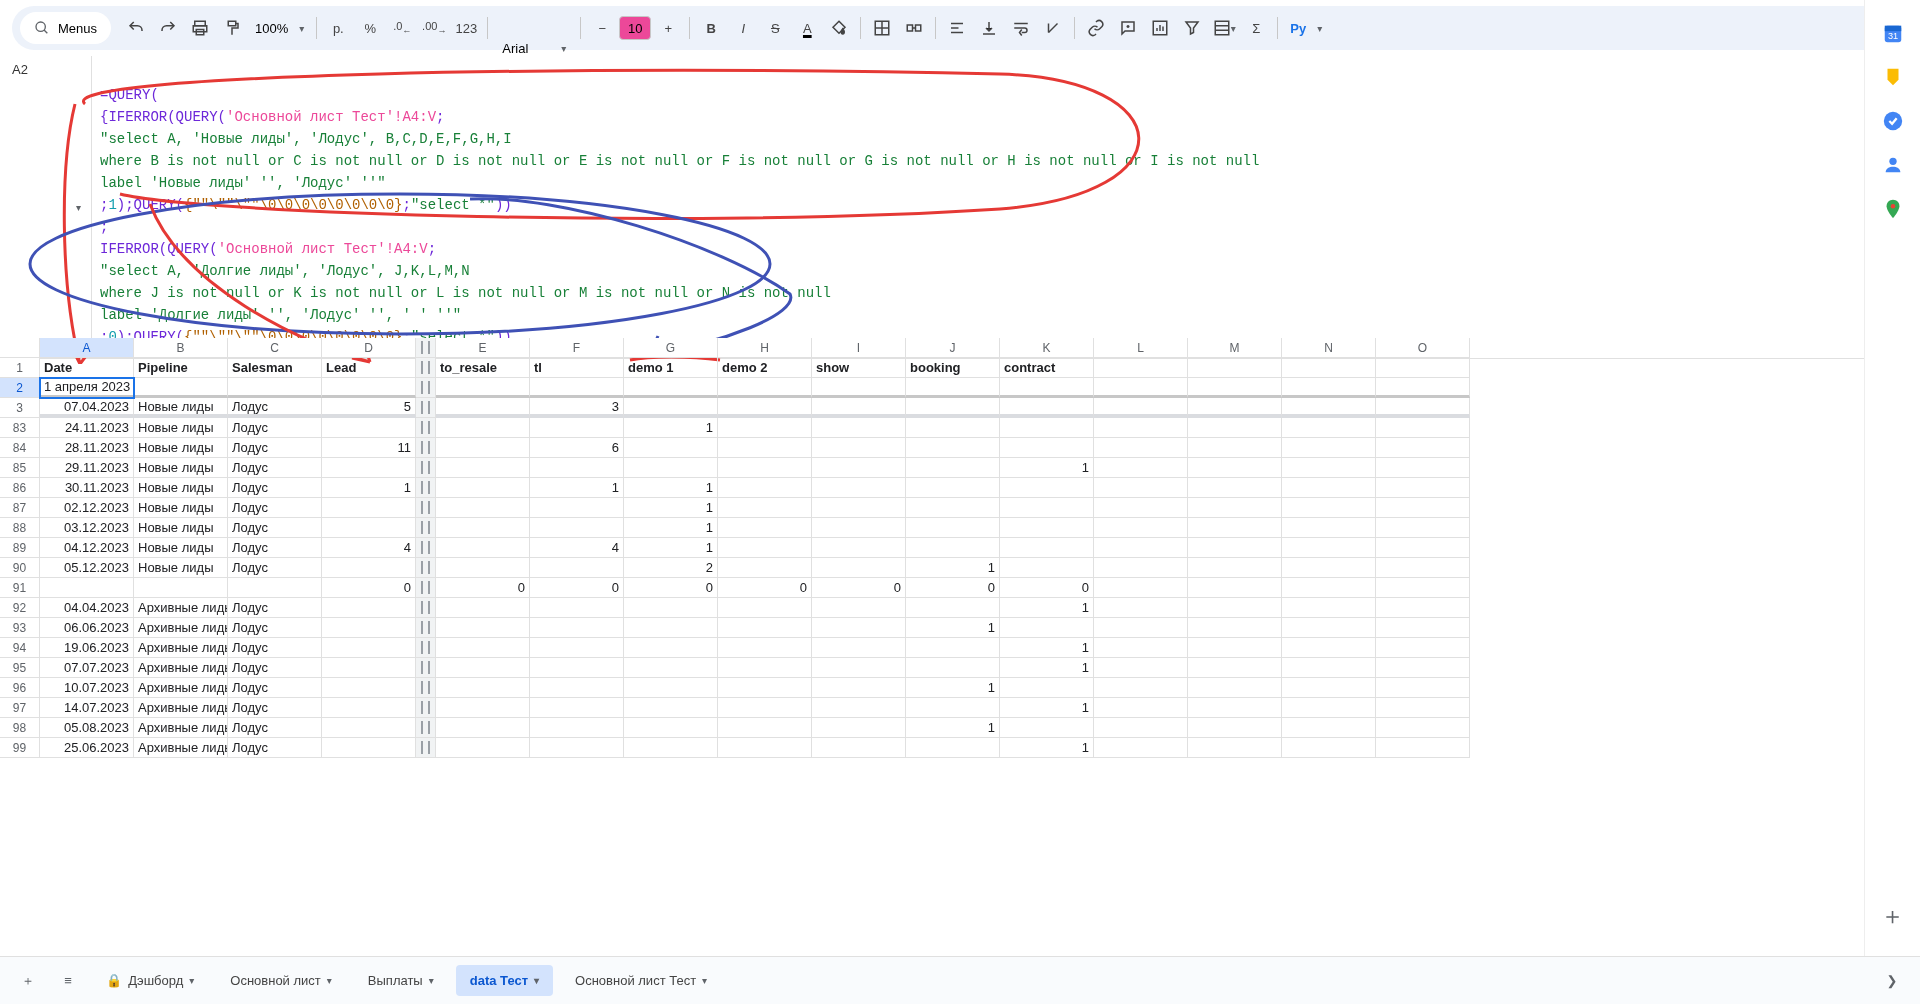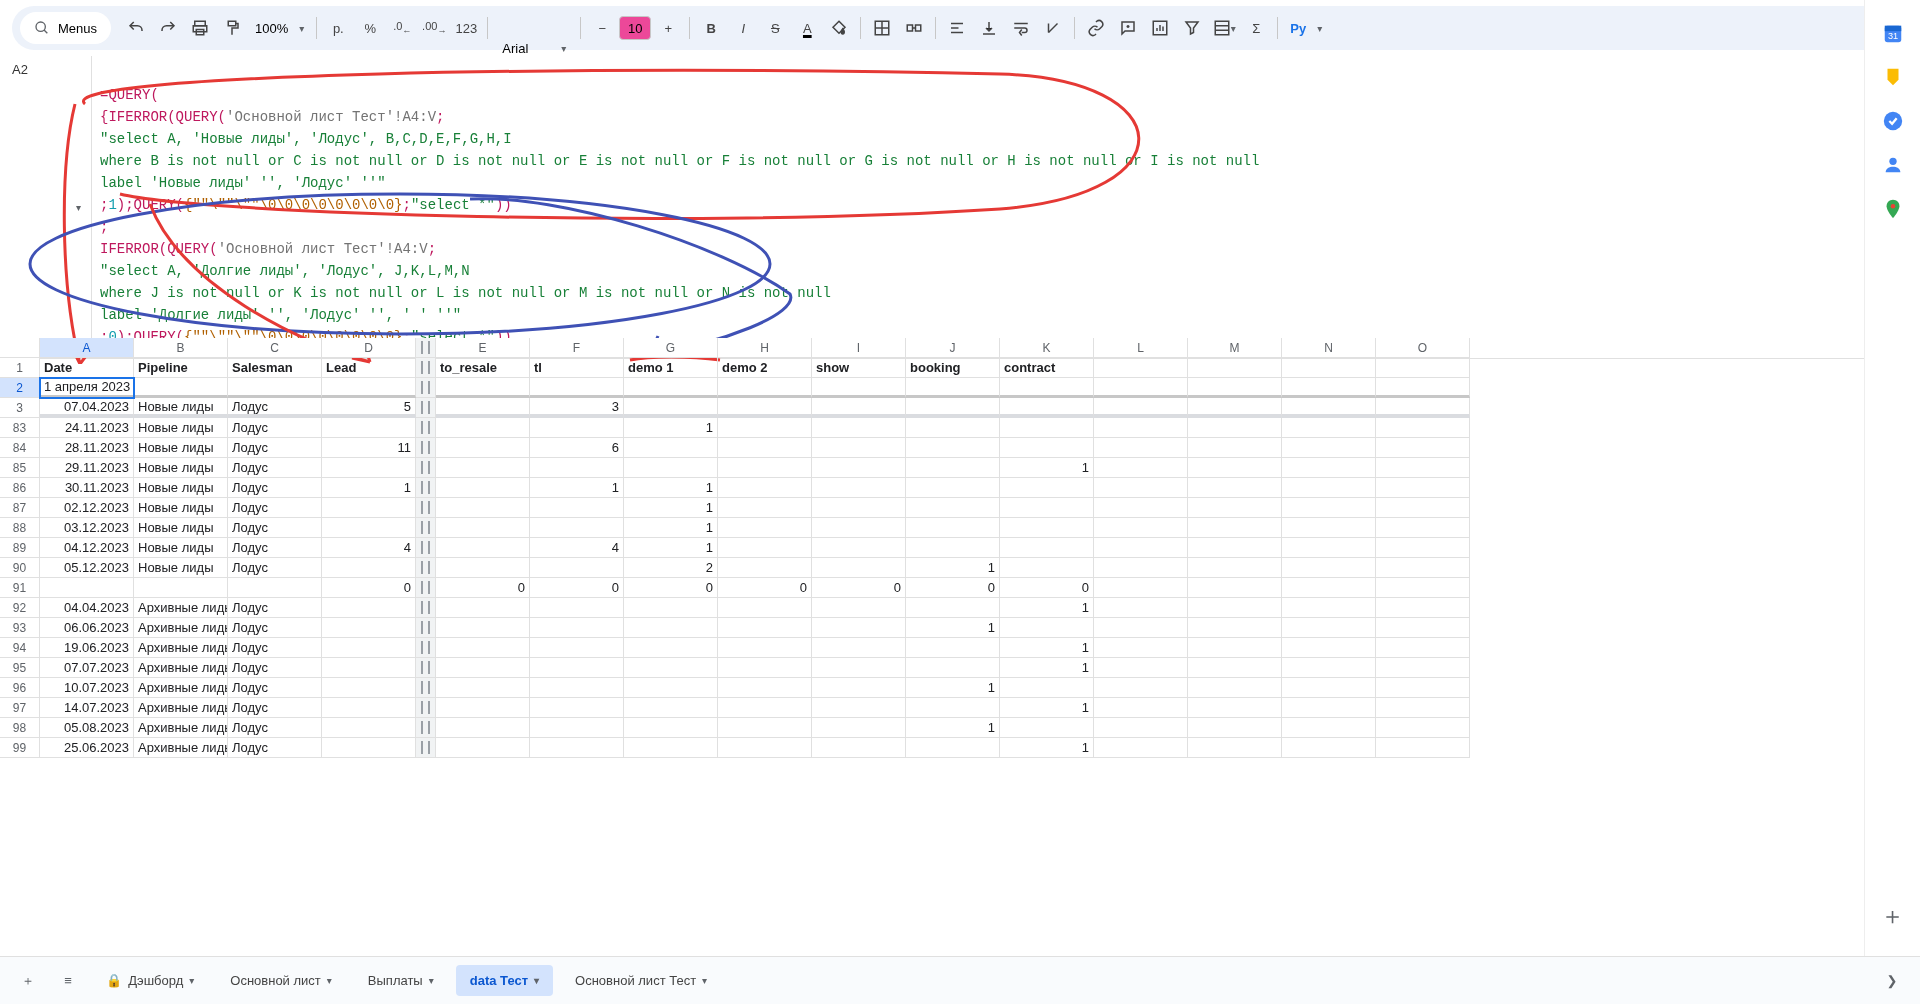--- a/index.html
+++ b/index.html
@@ -20,22 +20,22 @@
 
 .side-panel { position: absolute; right: 0; top: 0; width: 56px; height: calc(100% - 48px); background: #fff; display: flex; flex-direction: column; align-items: center; gap: 20px; padding-top: 22px; border-left: 1px solid #eee; }
 .side-icon { width: 24px; height: 24px; cursor: pointer; display:flex; align-items:flex-start; justify-content:center; font-size:18px; }
 .side-plus { margin-top: auto; margin-bottom: 24px; font-size: 24px; color: #5f6368; cursor:pointer; }
 
 
 .fxrow { display: flex; align-items: stretch; border-bottom: 1px solid #e0e0e0; margin-left:2px; margin-right:56px; }
 .name-box { width: 90px; display: flex; align-items: flex-start; padding: 6px 10px; border-right: 1px solid #e0e0e0; font-size: 13px; color: #333; }
 .name-box .caret { margin-left: auto; align-self:center; }
 .formula-bar { flex: 1; padding: 6px 8px 10px 8px; font-family: 'Courier New', monospace; font-size: 14px; white-space: pre; line-height: 22px; position: relative; }
-.ft-black { color: #be185d; }
-.ft-orange { color: #737373; }
+.ft-black { color: #6d28d9; }
+.ft-orange { color: #ec4899; }
 .ft-green { color: #188038; }
 .ft-brown  { color: #b06000; }
 .ft-teal   { color: #129eaf; }
 
 
 .annotation-overlay { position: absolute; pointer-events: none; top: 44px; left: 0; right: 56px; height: 320px; }
 
 
 .sheet-wrap { position: absolute; top: 338px; left: 0; right: 56px; bottom: 48px; overflow: hidden; }
 .sheet { display: grid; grid-template-columns: 40px 94px 94px 94px 94px 20px 94px 94px 94px 94px 94px 94px 94px 94px 94px 94px 94px; font-size: 13px; color: #202124; }

